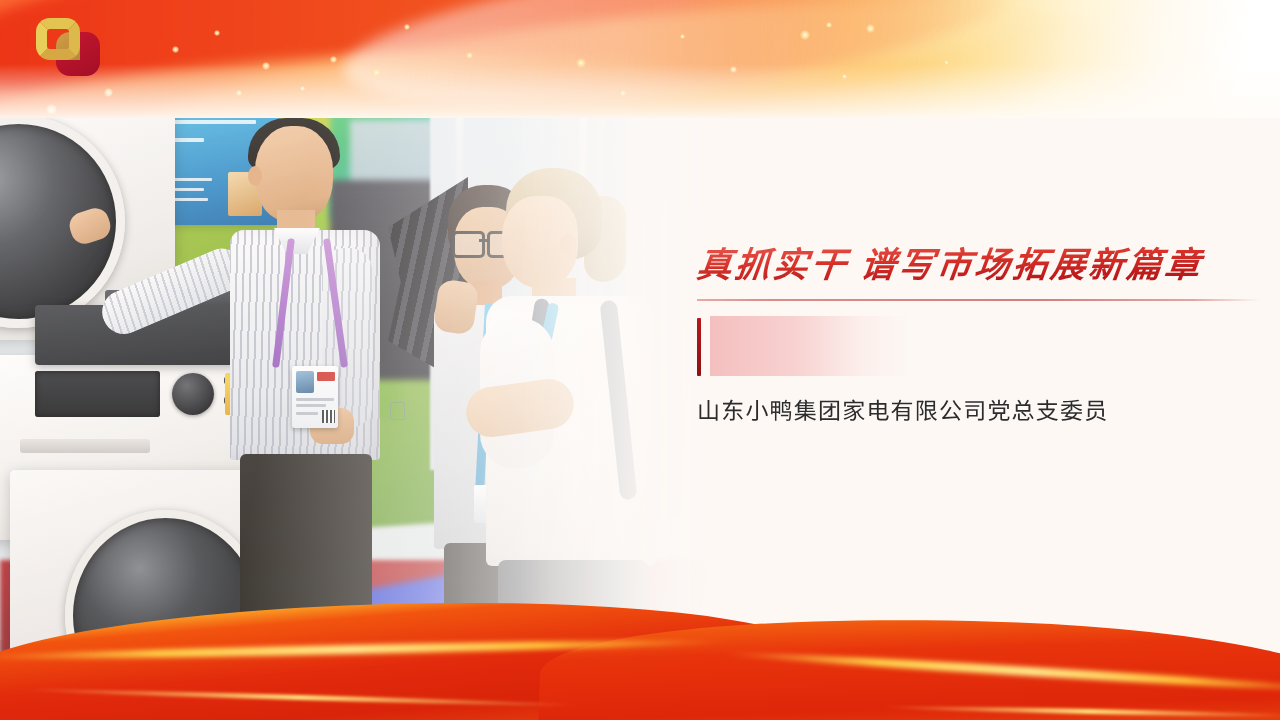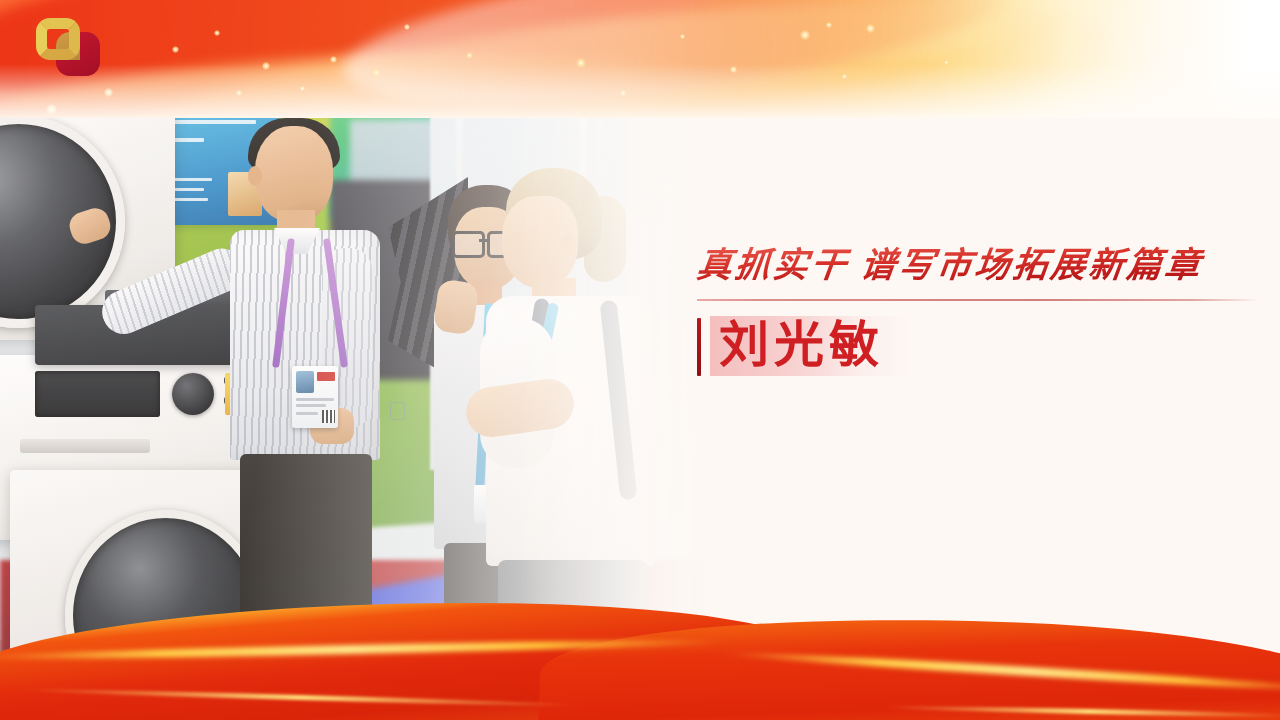--- a/index.html
+++ b/index.html
@@ -446,24 +446,24 @@
 
   <div class="panel">
 
     <div class="headline">真抓实干  谱写市场拓展新篇章</div>
 
     <div class="rule"></div>
 
     <div class="name-row">
       <div class="name-bar"></div>
       <div class="name-hl"></div>
-      <div class="name">刘光敏</div>
     </div>
 
     <div class="sub">
+      <div>山东小鸭集团家电有限公司党总支委员</div>
     </div>
   </div>
 
   <div class="bot-band">
     <div class="bb-l"></div>
     <div class="bb-r"></div>
     <div class="bb-gold" style="left:-30px;bottom:66px;width:760px;transform:rotate(-1.2deg);"></div>
     <div class="bb-gold2" style="left:20px;bottom:20px;width:560px;transform:rotate(1.6deg);"></div>
     <div class="bb-gold" style="right:-60px;bottom:44px;width:620px;transform:rotate(3.4deg);"></div>
     <div class="bb-gold2" style="right:-20px;bottom:6px;width:420px;transform:rotate(1.2deg);"></div>

